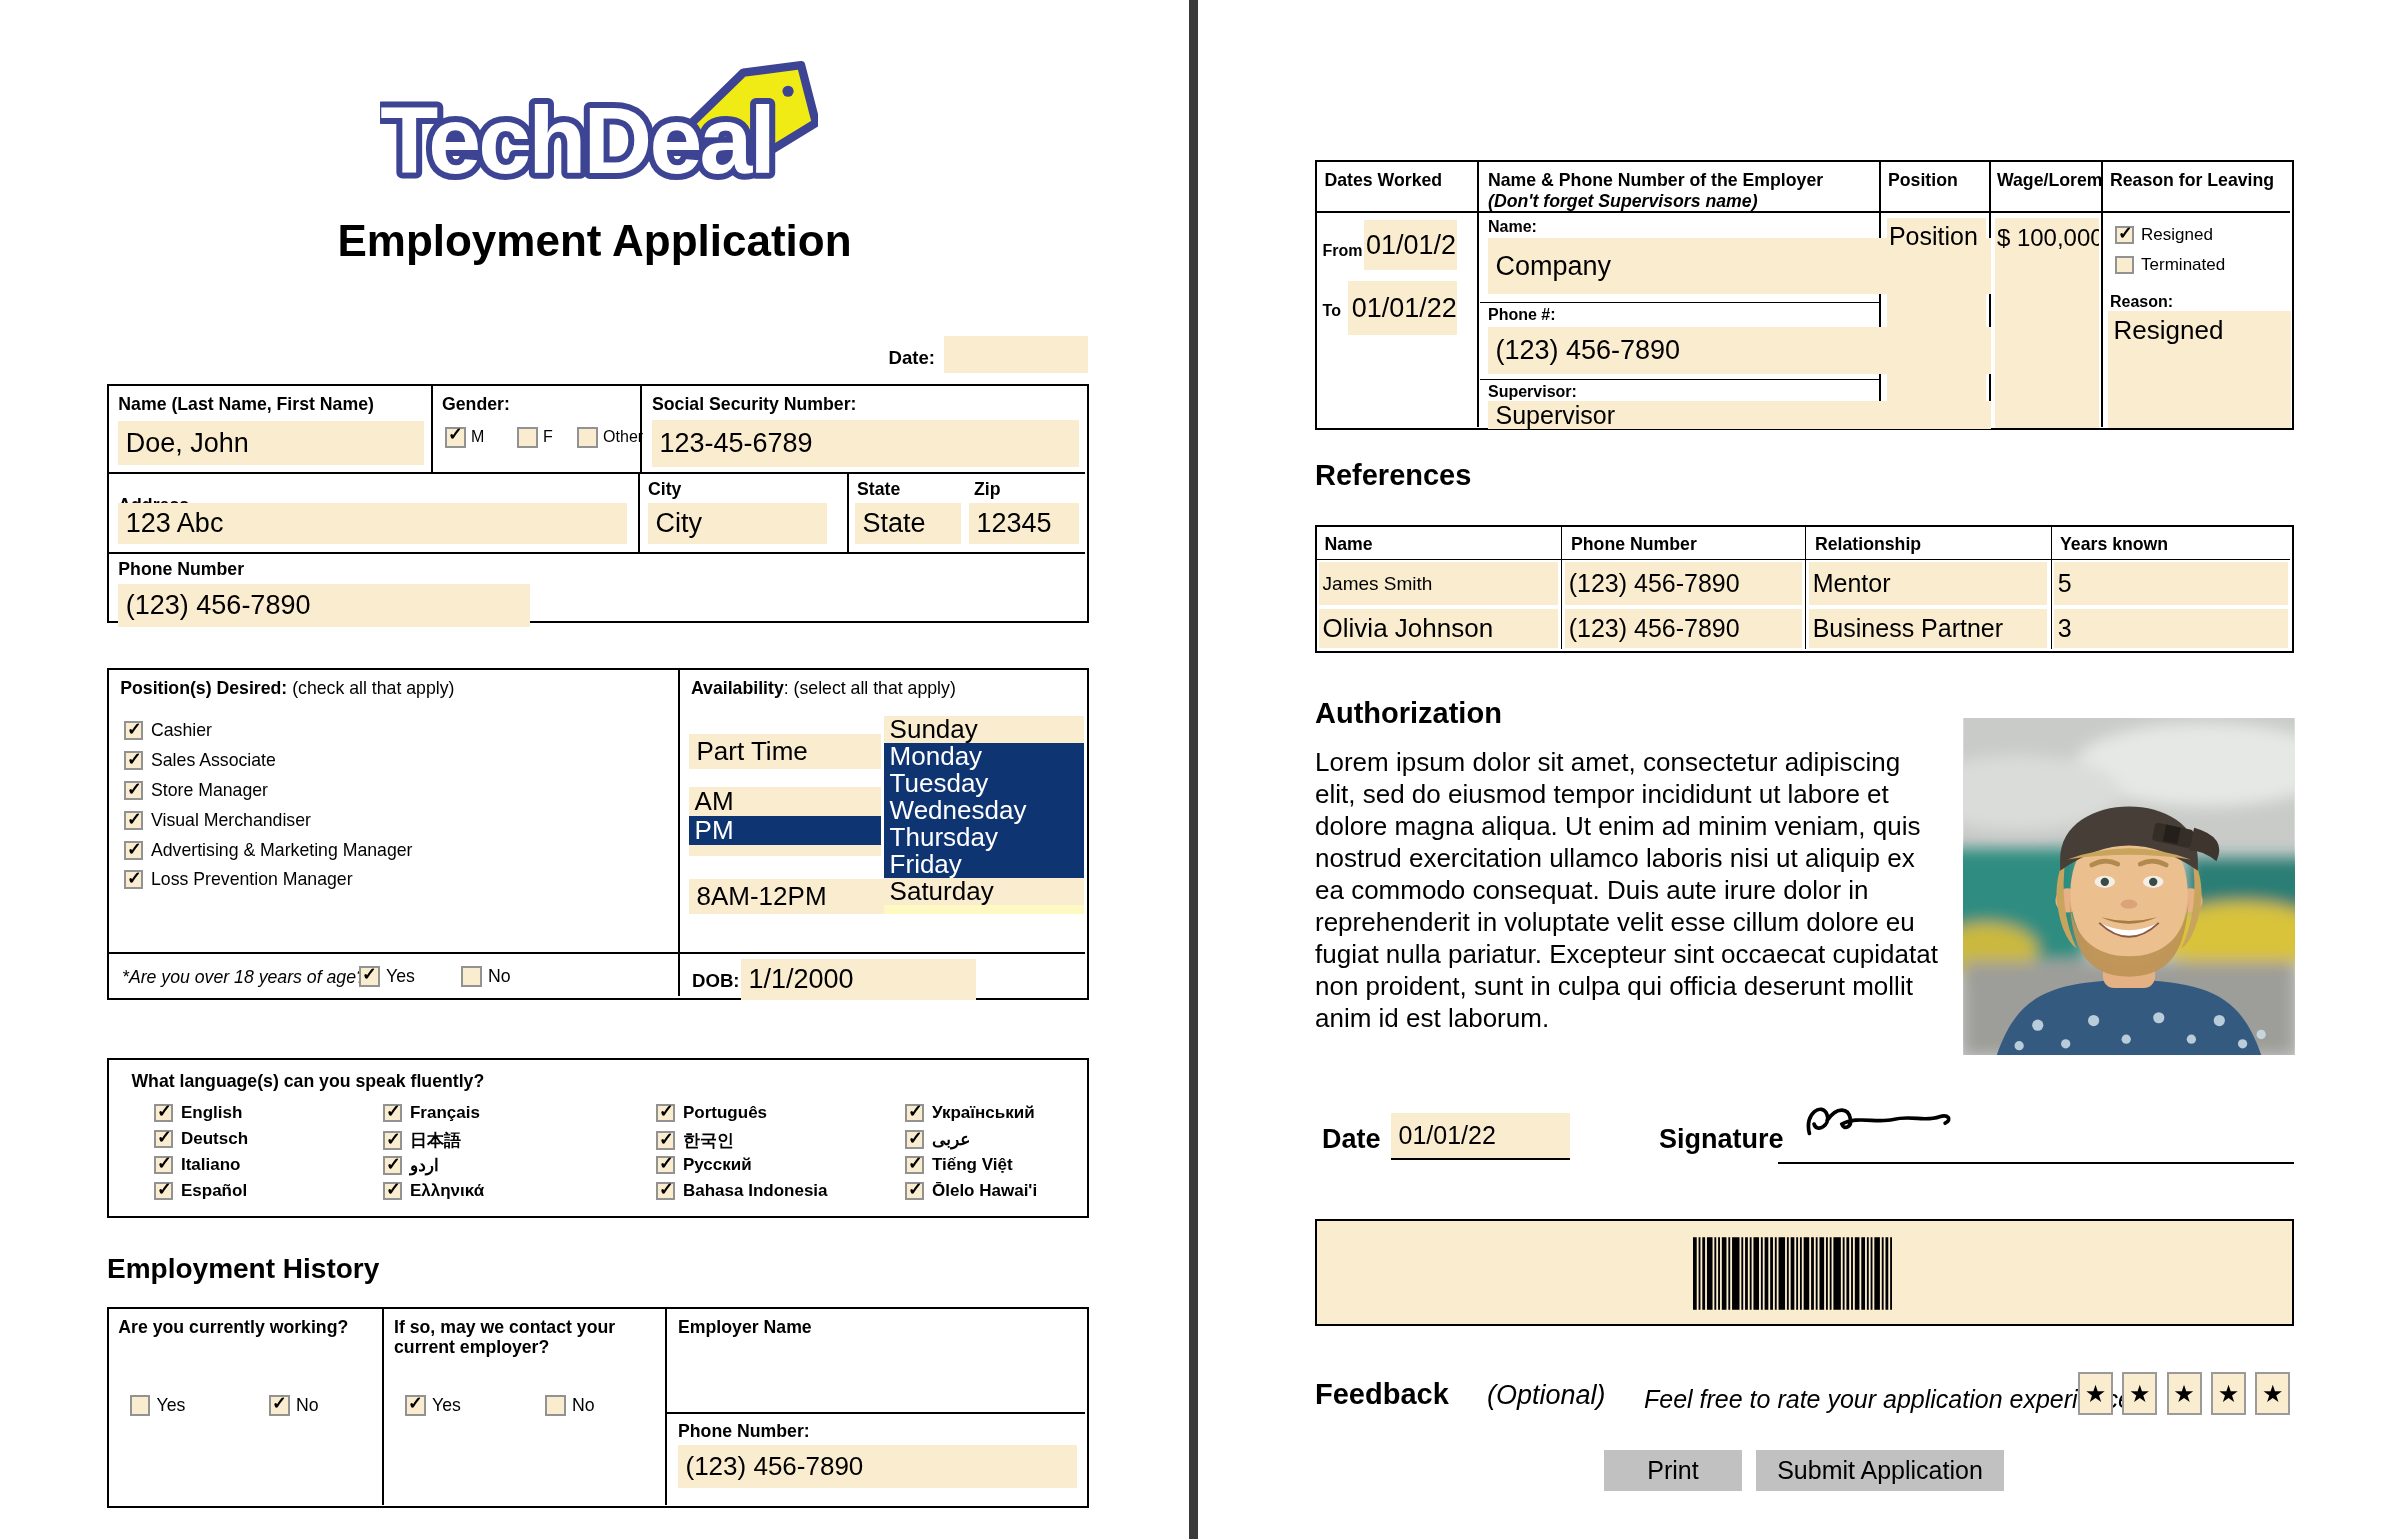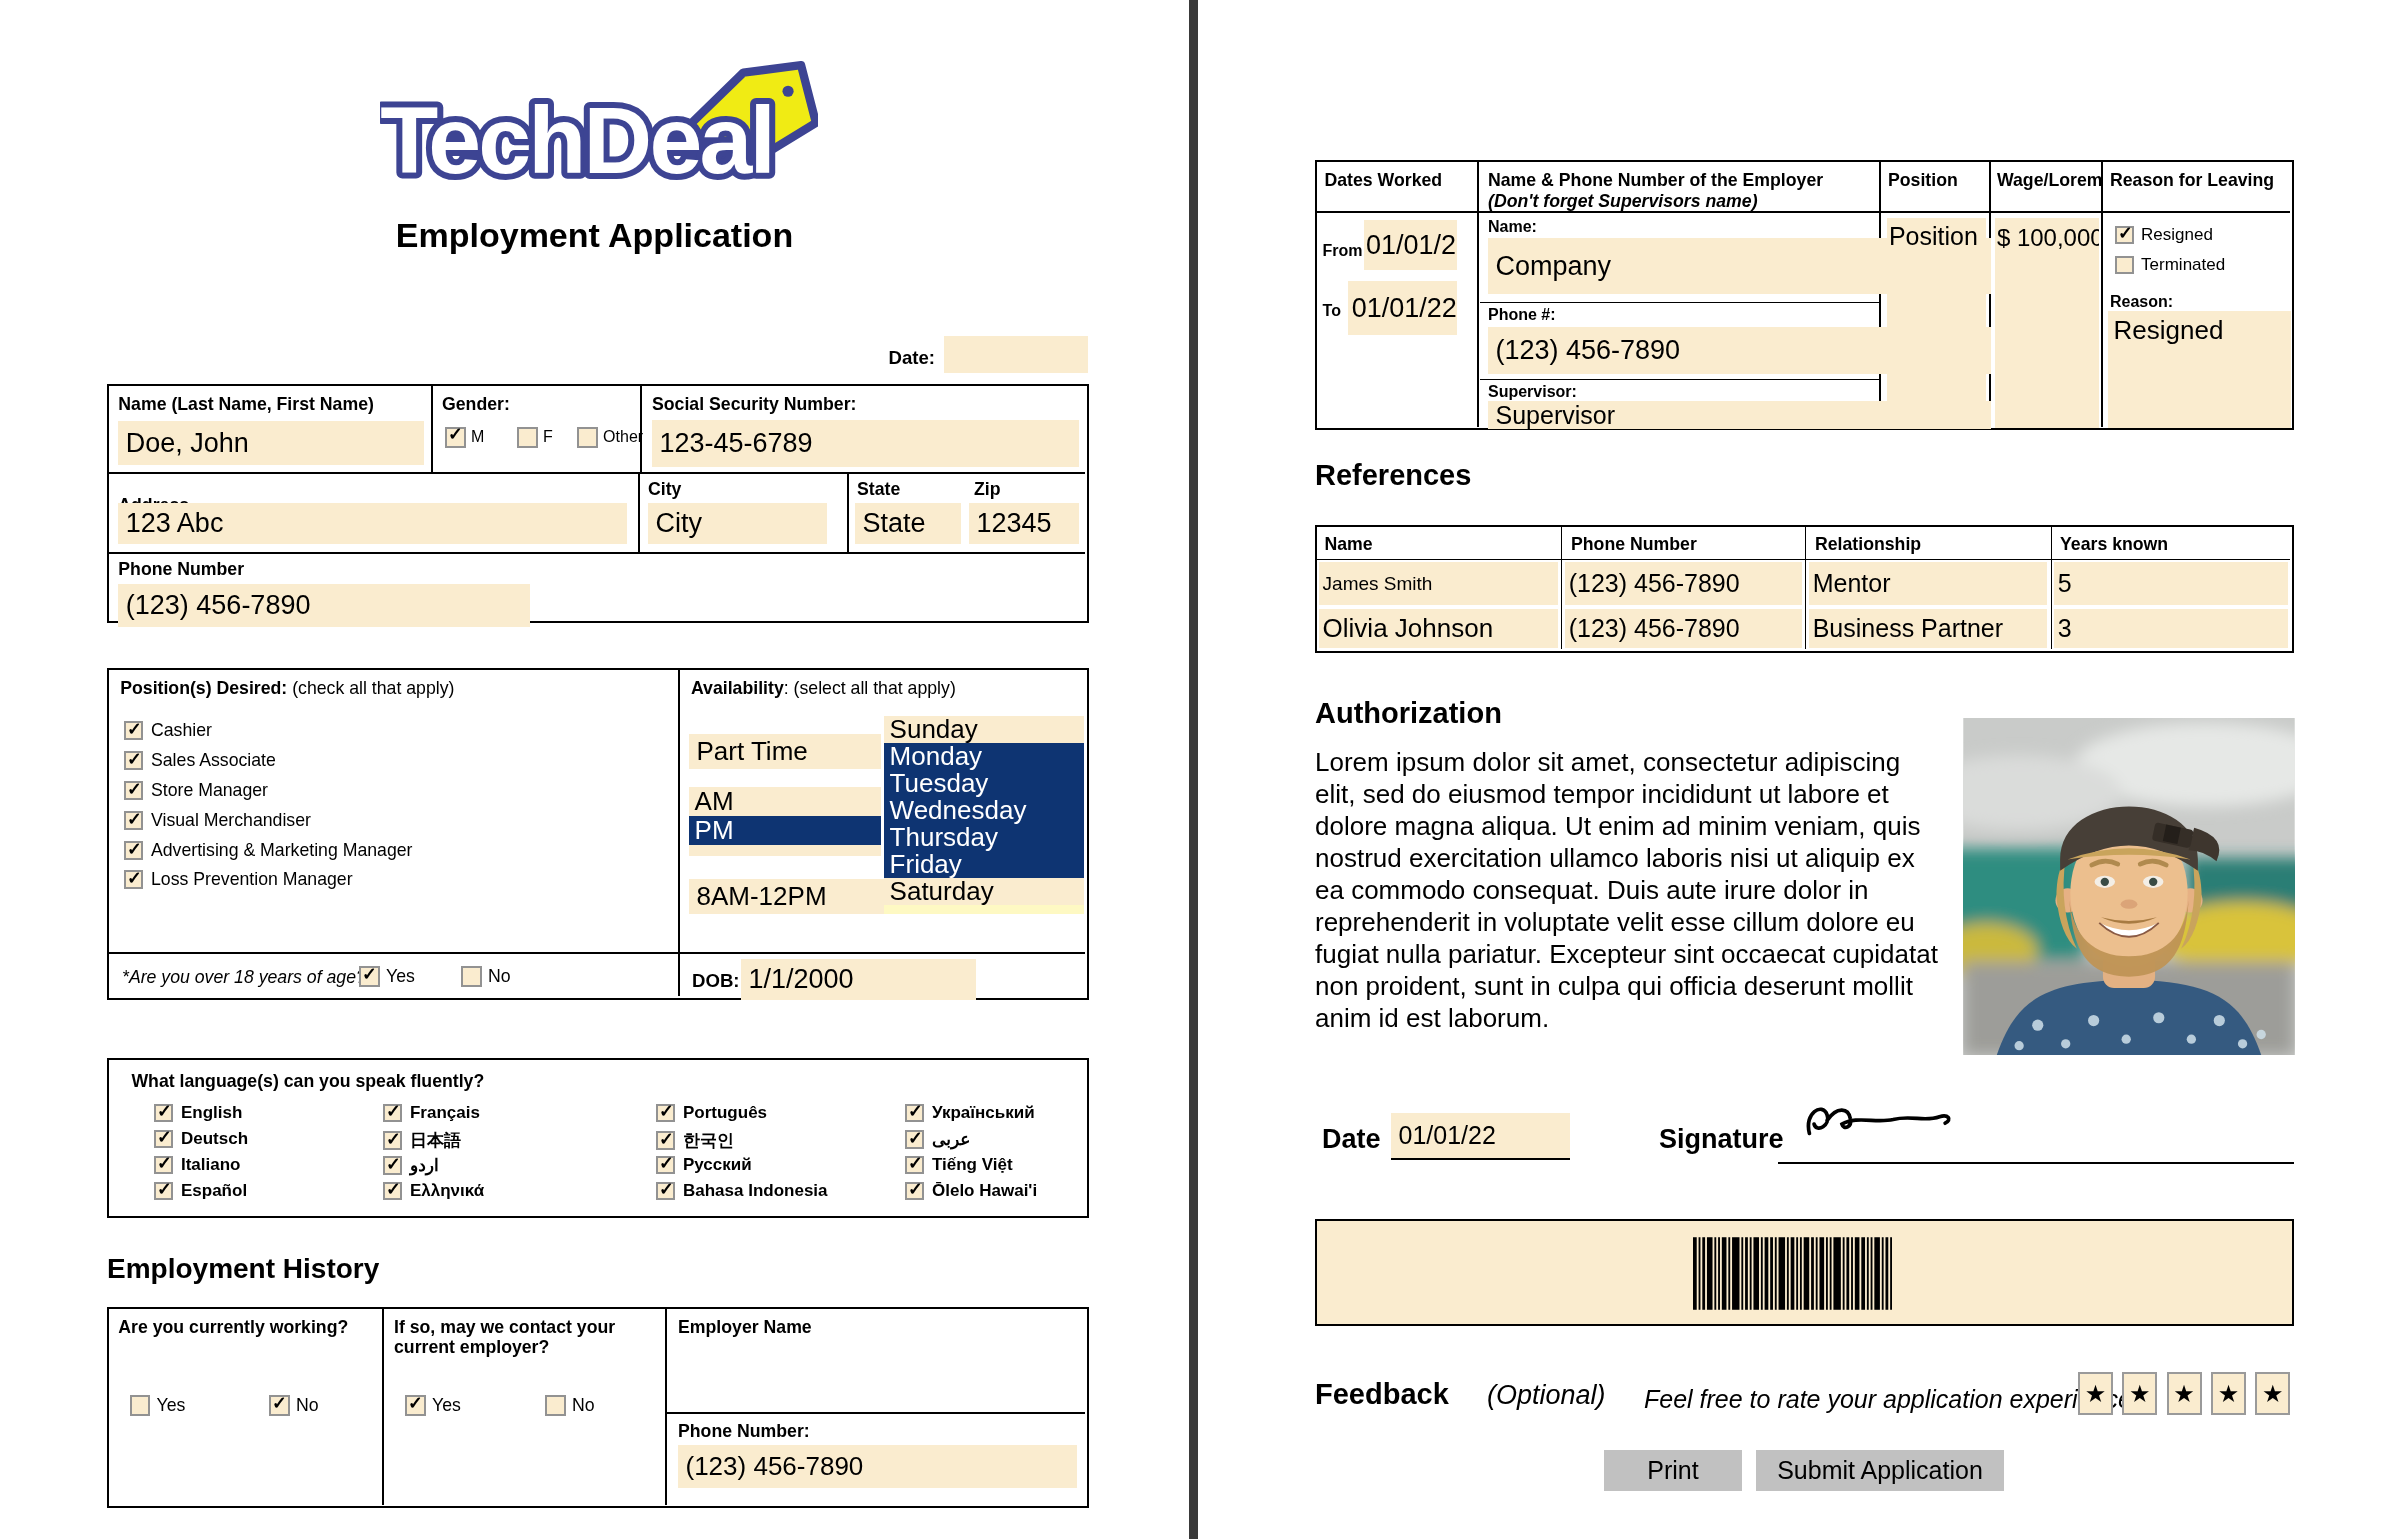--- a/index.html
+++ b/index.html
@@ -17,21 +17,21 @@
        padding:0 7.5px;box-sizing:border-box;overflow:hidden;white-space:nowrap}
   .fldtop{align-items:flex-start;padding-top:3.7px}
   .cb{display:inline-block;width:20.5px;height:20.5px;background:#faeccf;border:2.8px solid #929292;
       box-sizing:border-box;position:relative;flex:0 0 auto}
   .cb.checked::after{content:"✓";position:absolute;left:0.9px;top:-4.7px;font-size:17.7px;font-weight:bold;color:#000}
   .cb.small{width:18.6px;height:18.6px}
   .cbrow{position:absolute;display:flex;align-items:center;gap:8.4px;font-size:17.7px}
   .opt{font-size:26px;padding:0 5.6px;height:29px;display:flex;align-items:center;background:#faeccf;
        overflow:hidden;white-space:nowrap}
   .opt.sel{background:#0e3472;color:#fff}
-  .h1{font-size:34px;font-weight:bold}
+  .h1{font-size:44px;font-weight:bold}
   .h2{font-size:29px;font-weight:bold}
   .btn{position:absolute;background:#c1c1c1;border:0;font-family:inherit;font-size:25px;color:#000;
        display:flex;align-items:center;justify-content:center;cursor:pointer}
   .star{width:35px;height:43px;background:#faeccf;border:2.8px solid #9a9a9a;box-sizing:border-box;
         display:flex;align-items:center;justify-content:center;position:relative}
   .star::after{content:"★";font-size:24px;color:#000}
   .vline{position:absolute;border-left:2.8px solid #000}
   .hline{position:absolute;border-top:2.8px solid #000}
   .it{font-style:italic}
 </style>

